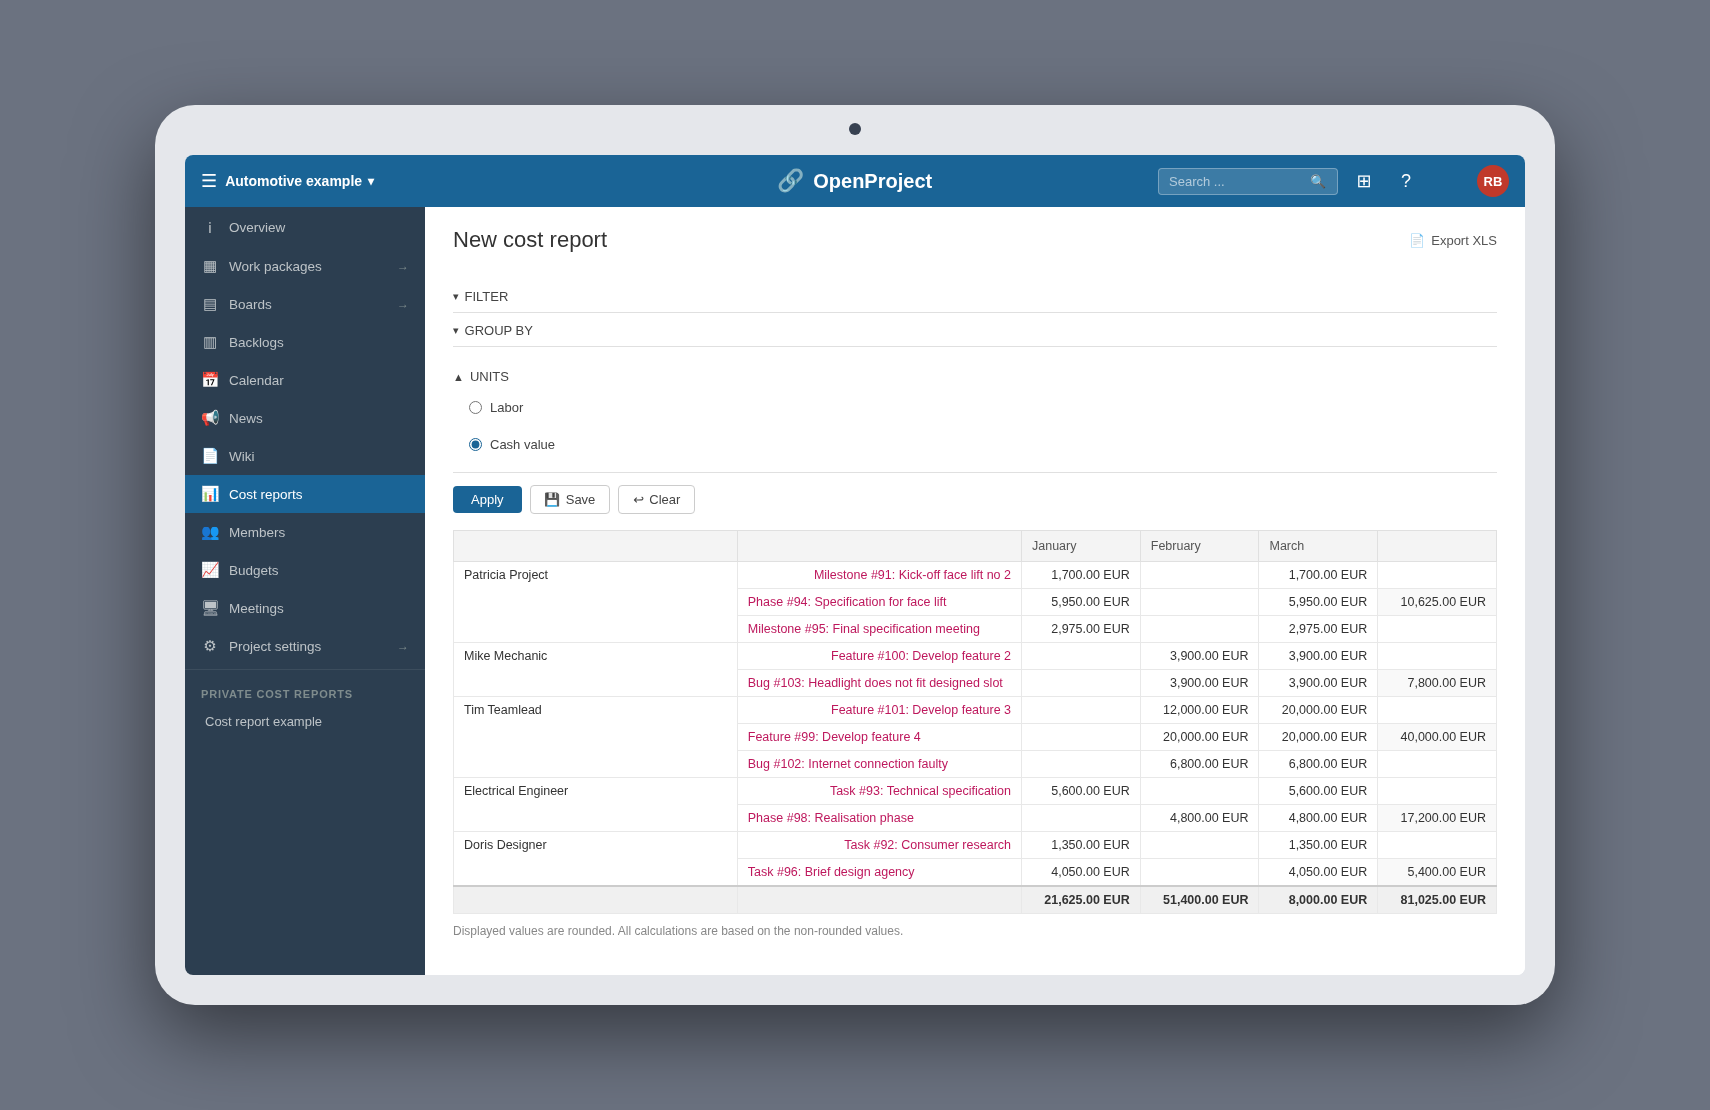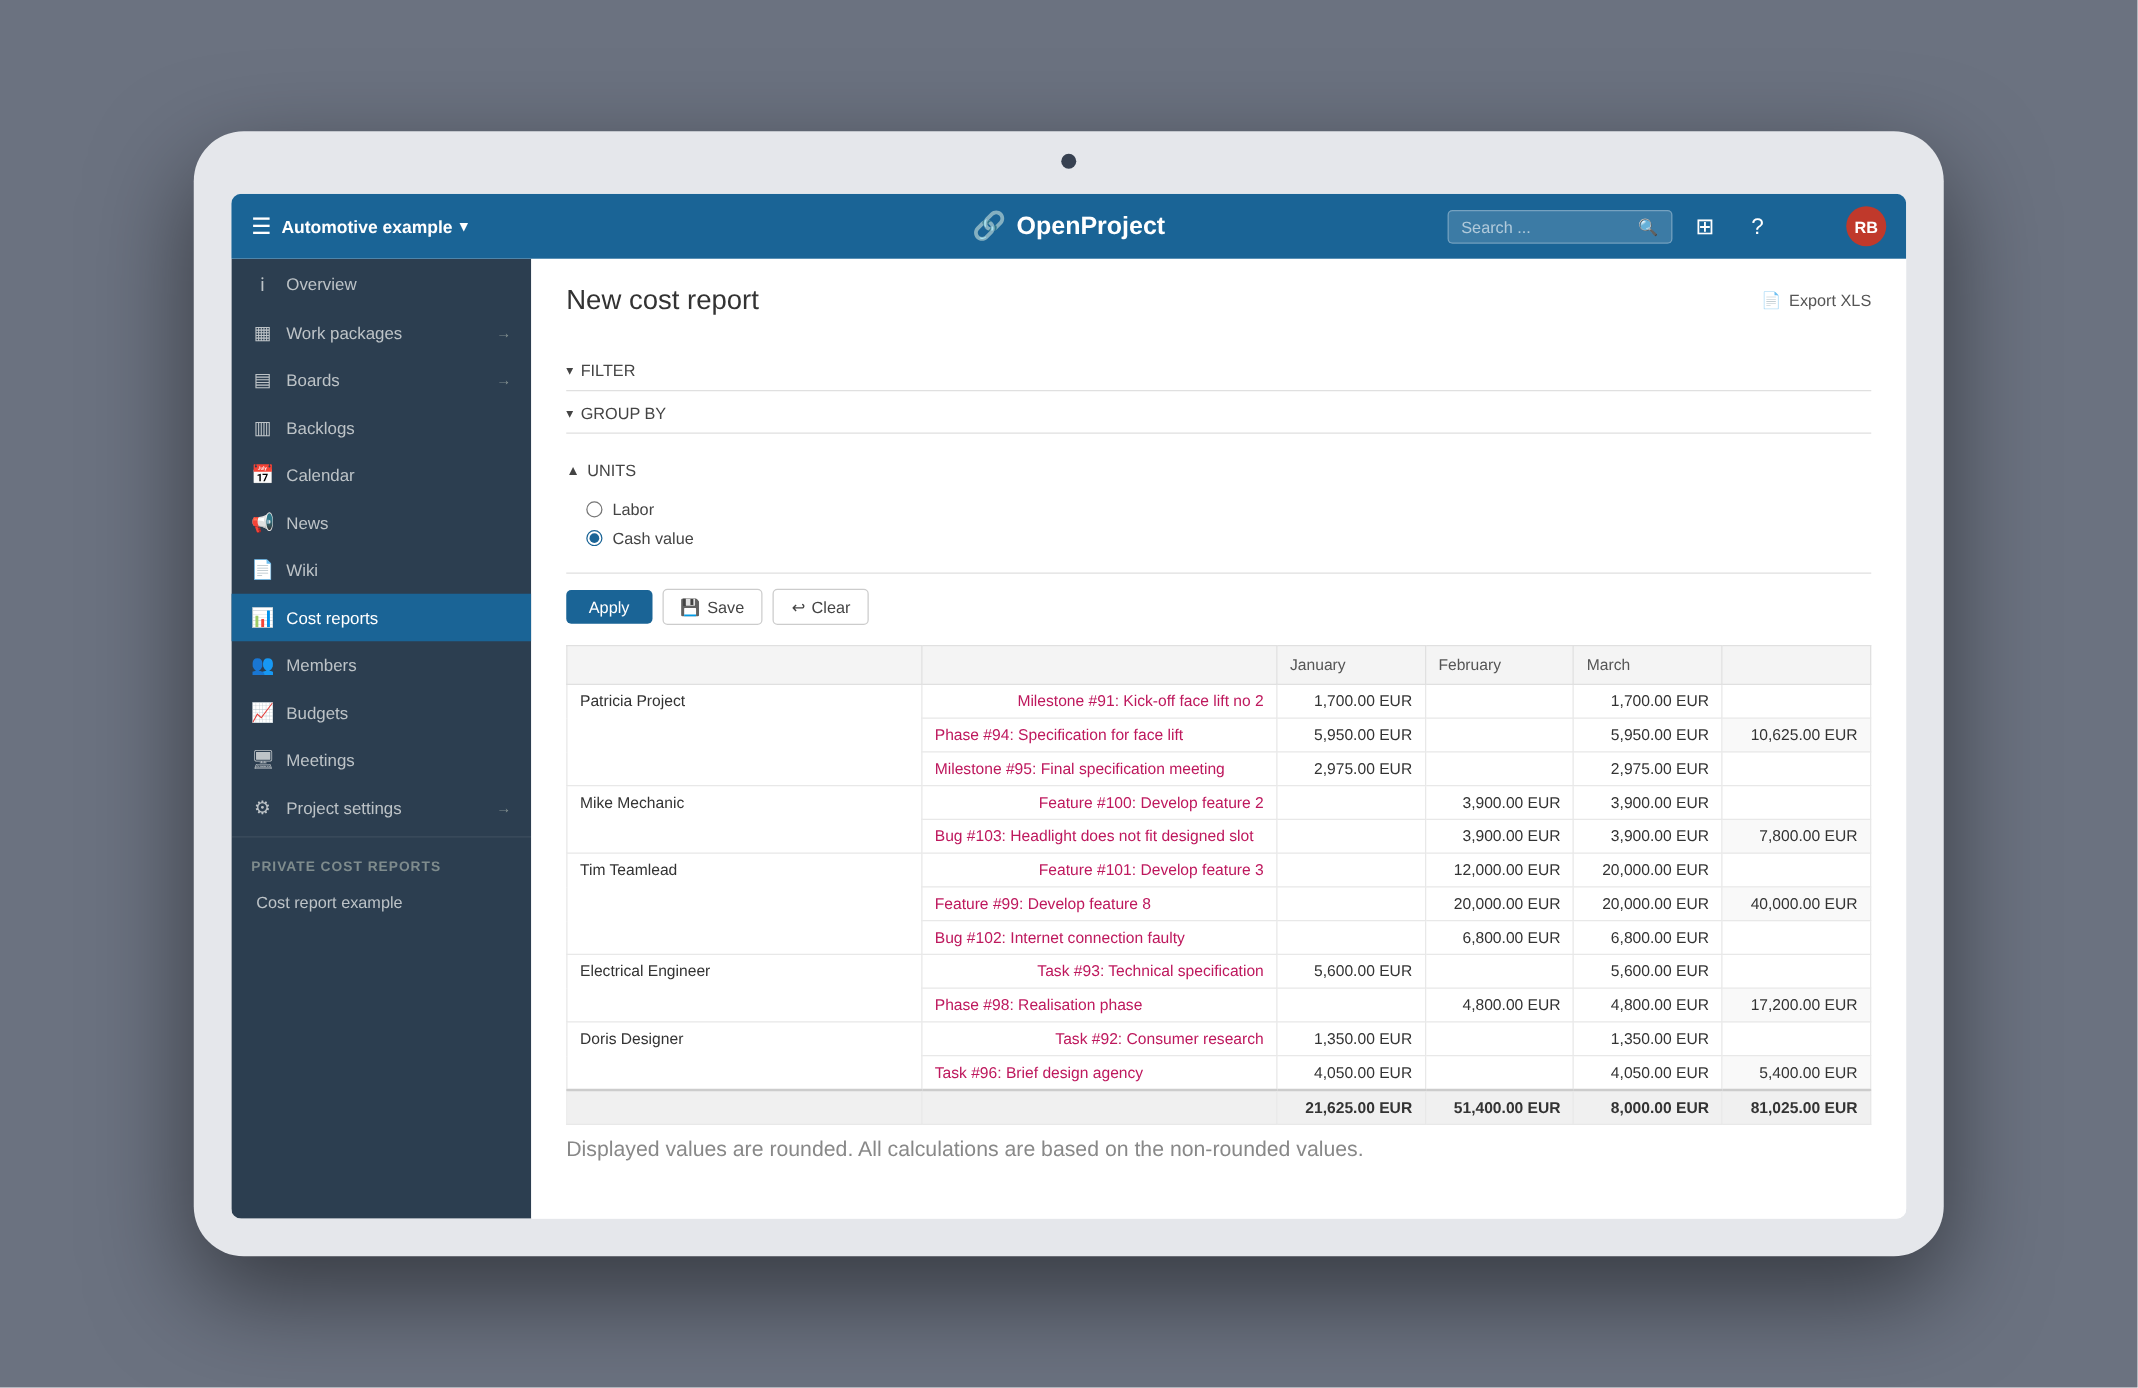--- a/index.html
+++ b/index.html
@@ -225,21 +225,21 @@
     .section-toggle .toggle-icon { font-size: 11px; }
     
     .units-section {
       padding: 12px 0;
       border-bottom: 1px solid #e0e0e0;
       margin-bottom: 12px;
     }
     .radio-group {
       display: flex;
       flex-direction: column;
-      gap: 8px;
+      gap: 22px;
       padding: 8px 16px;
     }
     .radio-item {
       display: flex;
       align-items: center;
       gap: 8px;
       font-size: 13px;
       color: #444;
       cursor: pointer;
     }
@@ -320,21 +320,21 @@
     .row-total {
       background: #f9f9f9;
       font-weight: 500;
     }
     .grand-total-row td {
       background: #f0f0f0;
       font-weight: 700;
       border-top: 2px solid #ccc;
     }
     .footer-note {
-      font-size: 17px;
+      font-size: 12px;
       color: #888;
       margin-top: 10px;
     }
     .col-name { width: 290px; }
     .col-month { width: 120px; }
     .col-total { width: 120px; background: #f4f4f4; }
   </style>
 </head>
 <body>
 
@@ -524,21 +524,21 @@
 
             <tr>
               <td class="person-label" rowspan="3">Tim Teamlead</td>
               <td><span class="task-link">Feature #101: Develop feature 3</span></td>
               <td></td>
               <td>12,000.00 EUR</td>
               <td>20,000.00 EUR</td>
               <td></td>
             </tr>
             <tr>
-              <td><span class="task-link">Feature #99: Develop feature 8</span></td>
+              <td><span class="task-link">Feature #99: Develop feature 4</span></td>
               <td></td>
               <td>20,000.00 EUR</td>
               <td>20,000.00 EUR</td>
               <td class="row-total">40,000.00 EUR</td>
             </tr>
             <tr>
               <td><span class="task-link">Bug #102: Internet connection faulty</span></td>
               <td></td>
               <td>6,800.00 EUR</td>
               <td>6,800.00 EUR</td>

